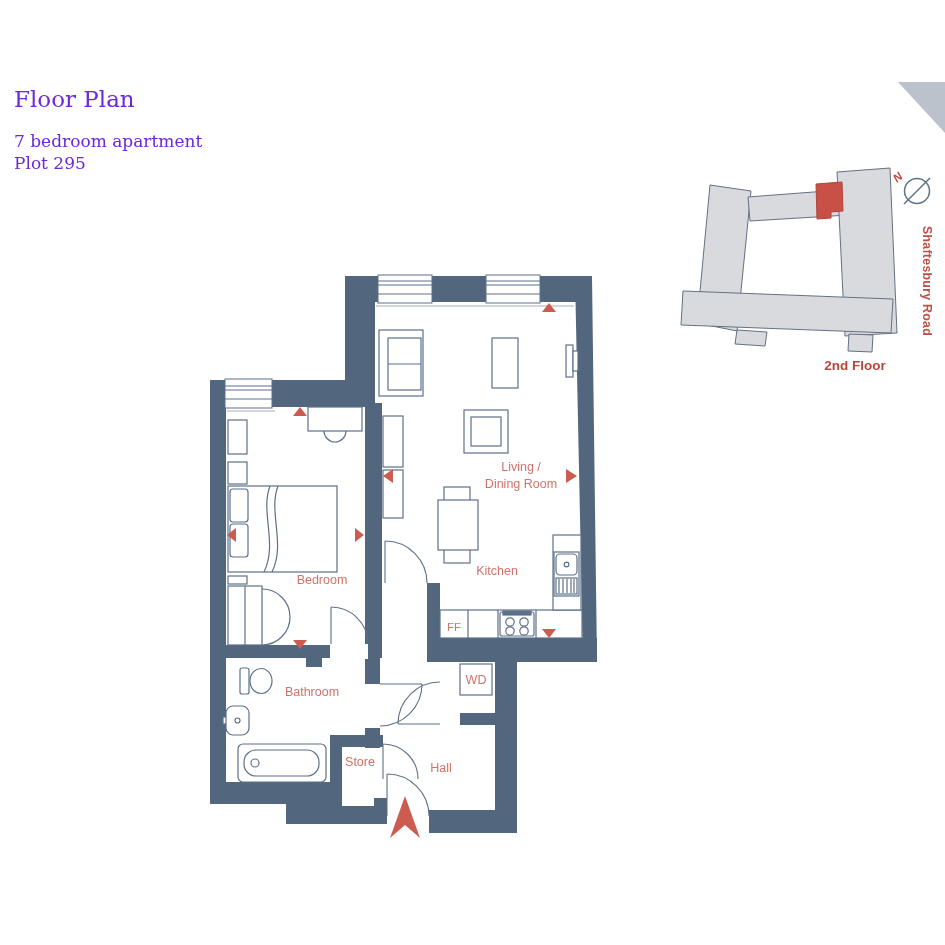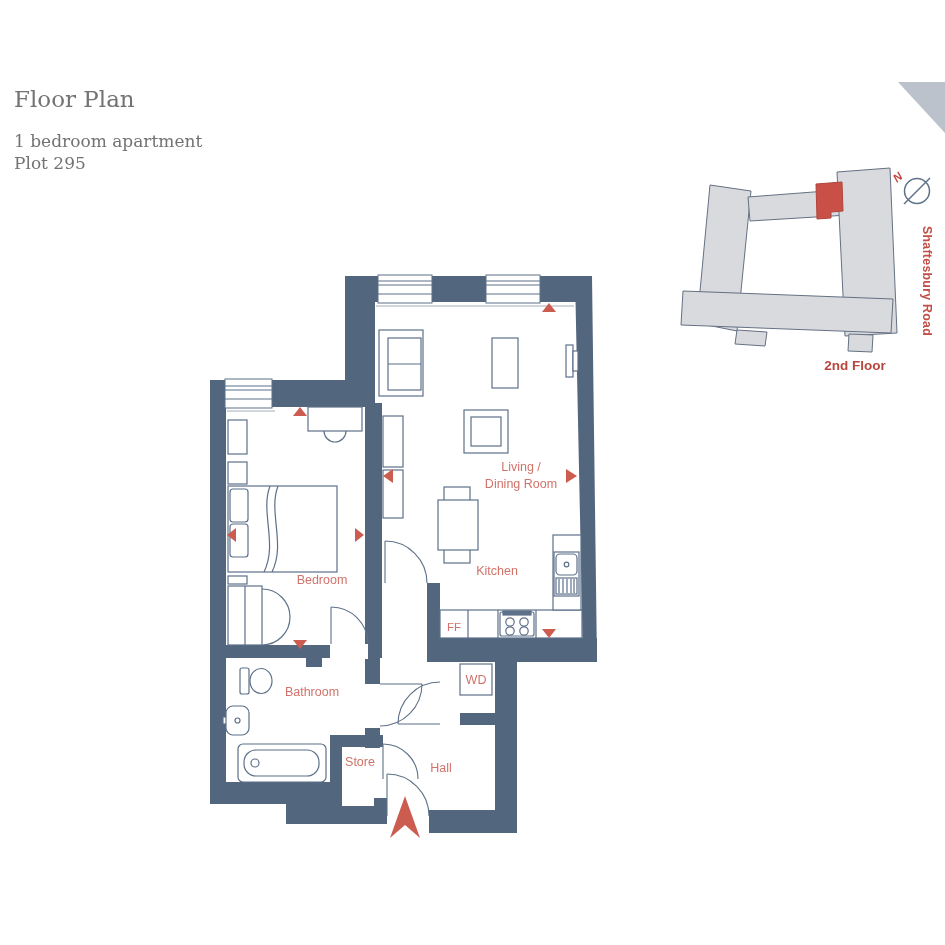--- a/index.html
+++ b/index.html
@@ -1,32 +1,32 @@
 <!DOCTYPE html>
 <html><head>
 <meta charset="utf-8">
 <style>
   html,body{margin:0;padding:0;background:#ffffff;}
   body{width:945px;height:945px;position:relative;overflow:hidden;
        font-family:"Liberation Sans",sans-serif;}
-  .hdr{position:absolute;left:14px;color:#737373;}
+  .hdr{position:absolute;left:14px;color:#6d28d9;}
   .hdr-title{top:86px;font-family:"DejaVu Serif","Liberation Serif",serif;font-size:23px;}
   .hdr-sub1{top:131px;font-family:"DejaVu Serif","Liberation Serif",serif;font-size:17px;}
   .hdr-sub2{top:153px;font-family:"DejaVu Serif","Liberation Serif",serif;font-size:17px;}
   svg{position:absolute;left:0;top:0;}
   text{font-family:"Liberation Sans",sans-serif;}
   .room-label{fill:#d1736a;font-size:12.5px;}
   .appl-label{fill:#d1736a;font-size:11.5px;}
   .map-red{fill:#c24f47;font-weight:bold;}
 </style>
 </head>
 <body>
 
 <div class="hdr hdr-title">Floor Plan</div>
-<div class="hdr hdr-sub1">1 bedroom apartment</div>
+<div class="hdr hdr-sub1">7 bedroom apartment</div>
 <div class="hdr hdr-sub2">Plot 295</div>
 
 <svg width="945" height="945" viewBox="0 0 945 945">
 
   <polygon points="898,82 945,82 945,133" fill="#bcc2cb"></polygon>
 
   <g stroke="#657083" stroke-width="1" fill="#d8dade">
     <polygon points="710,185 751,191 737,331 697,323"></polygon>
     <polygon points="748,197 879,187 881,213 750,221"></polygon>
     <polygon points="837,172 890,168 897,333 845,336"></polygon>

